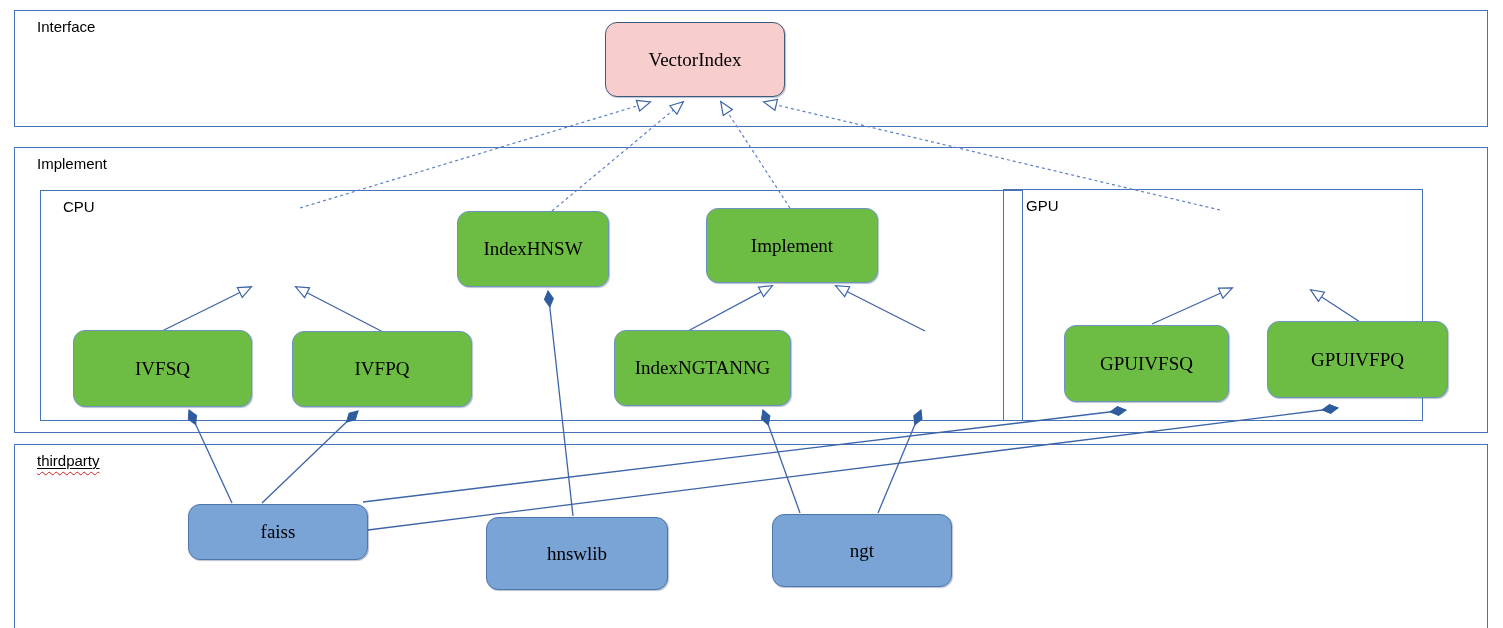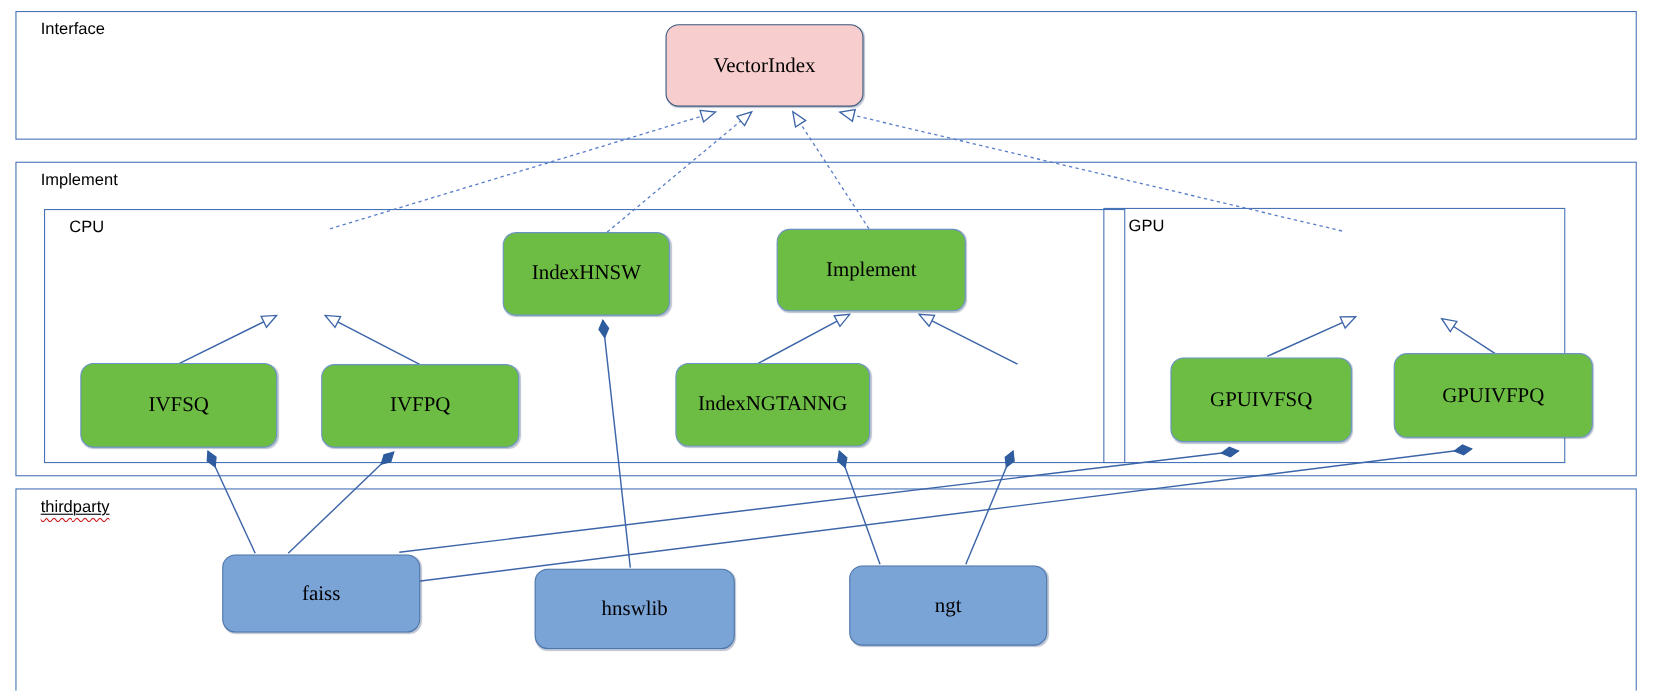--- a/index.html
+++ b/index.html
@@ -127,21 +127,21 @@
 
 
   <div class="node n-green" style="left:1064px;top:325px;width:165px;height:77px">
     <span>GPUIVFSQ</span>
   </div>
 
   <div class="node n-green" style="left:1267px;top:321px;width:181px;height:77px">
     <span>GPUIVFPQ</span>
   </div>
 
-  <div class="node n-blue" style="left:202px;top:504px;width:180px;height:71px">
+  <div class="node n-blue" style="left:188px;top:504px;width:180px;height:56px">
     <span>faiss</span>
   </div>
 
   <div class="node n-blue" style="left:486px;top:517px;width:182px;height:73px">
     <span>hnswlib</span>
   </div>
 
   <div class="node n-blue" style="left:772px;top:514px;width:180px;height:73px">
     <span>ngt</span>
   </div>

